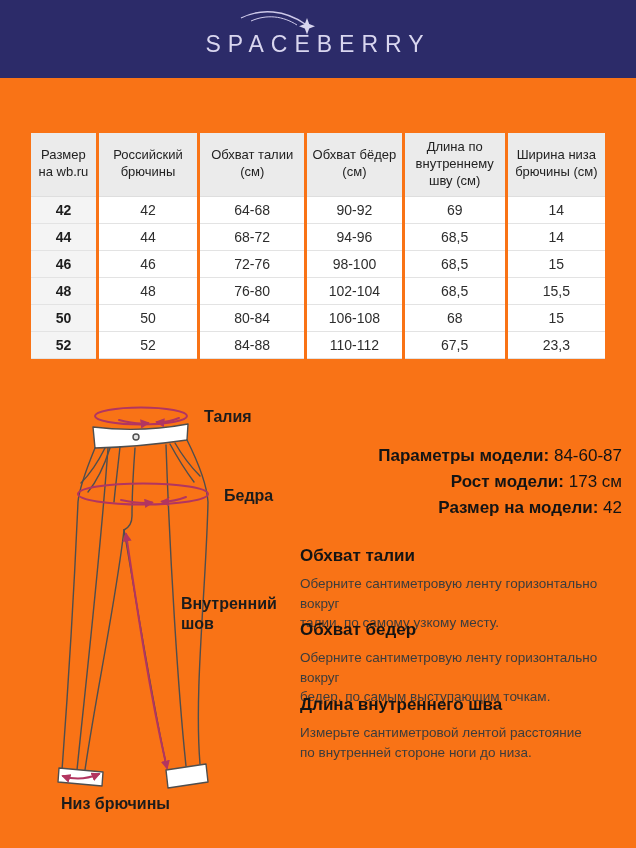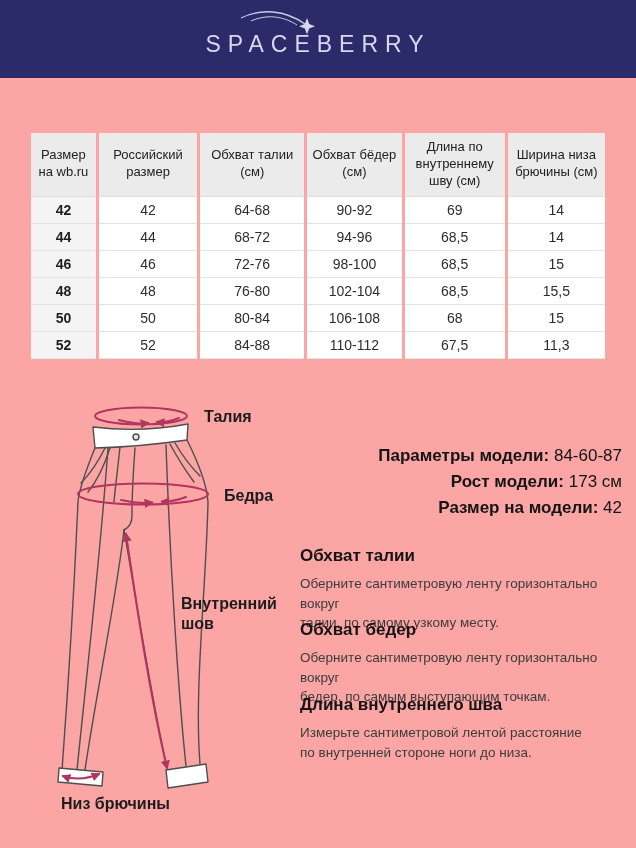--- a/index.html
+++ b/index.html
@@ -1,18 +1,18 @@
 <!DOCTYPE html>
 <html><head>
 <meta charset="utf-8">
 <style>
   * { margin:0; padding:0; box-sizing:border-box; }
   html,body { width:636px; height:848px; background:#ffffff; }
   body { font-family:"Liberation Sans","DejaVu Sans",sans-serif; color:#1f1f1f; position:relative; overflow:hidden; }
-  .page { position:relative; width:636px; height:848px; background:#fca5a5; }
+  .page { position:relative; width:636px; height:848px; background:#f97316; }
 
   
   .brand-bar { position:absolute; left:0; top:0; width:636px; height:78px; background:#2c2b69;
                display:flex; align-items:center; justify-content:center; }
   .logo { position:relative; margin-top:10px; }
   .logo-text { font-size:23px; letter-spacing:7px; color:#d9d6ef; font-weight:400; }
   .swoosh { position:absolute; top:-24px; left:32px; width:88px; height:30px; }
 
   
   .size-table { position:absolute; left:28px; top:133px; width:580px;
@@ -63,21 +63,21 @@
         <col style="width:17.6%">
         <col style="width:18.6%">
       <col style="width:16.9%">
         <col style="width:17.9%">
         <col style="width:17.4%">
     </colgroup>
     <thead>
       <tr>
 
       <th>Размер на wb.ru</th>
-          <th>Российский размер</th>
+          <th>Российский брючины</th>
           <th>Обхват талии (см)</th>
           <th>Обхват бёдер (см)</th>
           <th>Длина по внутреннему шву (см)</th>
           <th>Ширина низа брючины (см)</th>
         </tr>
     </thead>
     <tbody>
 
         <tr>
           <td>42</td>
@@ -123,21 +123,21 @@
           <td>68</td>
           <td>15</td>
         </tr>
 
         <tr>
           <td>52</td>
           <td>52</td>
           <td>84-88</td>
           <td>110-112</td>
           <td>67,5</td>
-          <td>11,3</td>
+          <td>23,3</td>
         </tr>
       </tbody>
   </table>
 
   <svg class="diagram" viewBox="0 0 260 440">
     <defs>
       <marker id="pa" viewBox="0 0 10 10" refX="8" refY="5" markerWidth="4.6" markerHeight="4.6" orient="auto-start-reverse">
         <path d="M0,0 L10,5 L0,10 z" fill="#b23560"></path>
       </marker>
     </defs>

